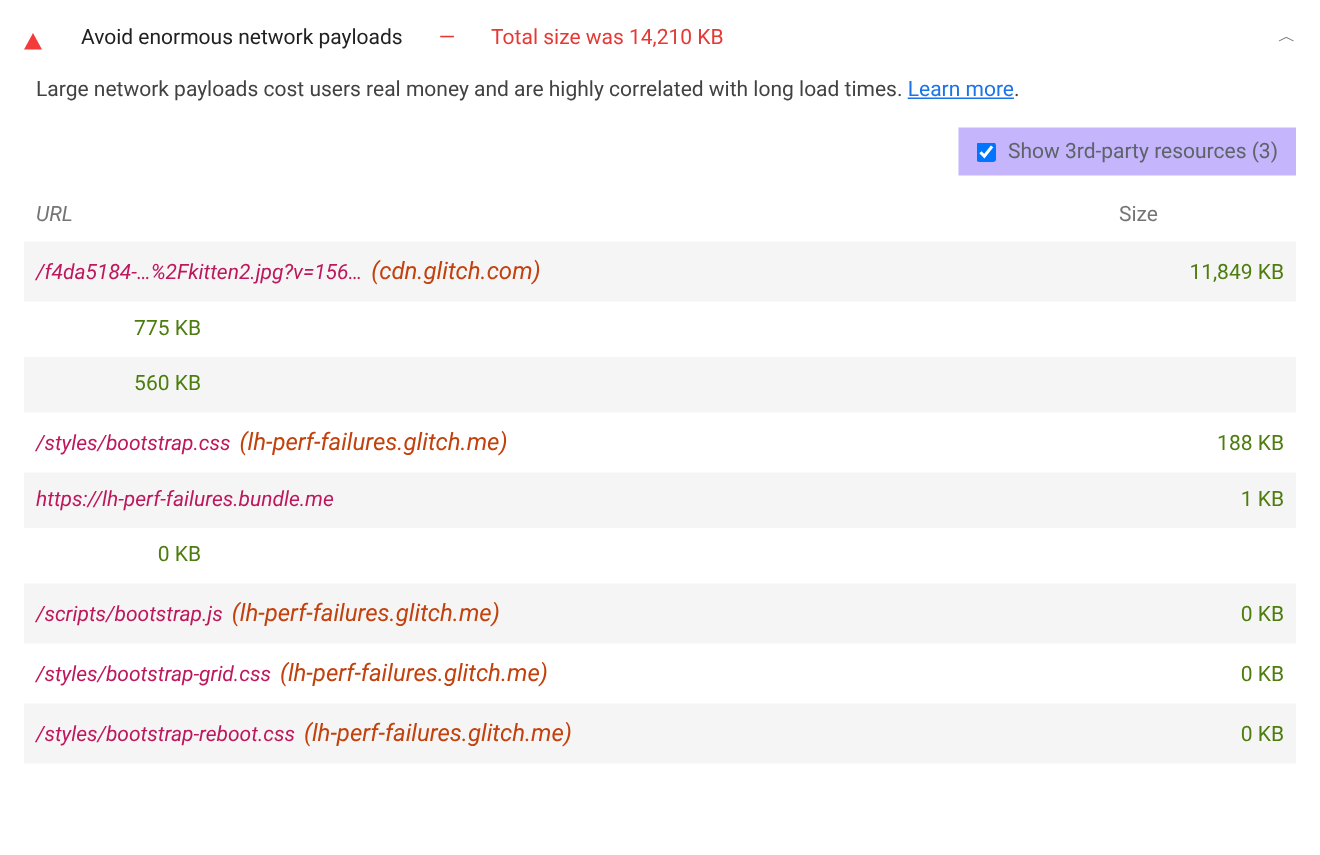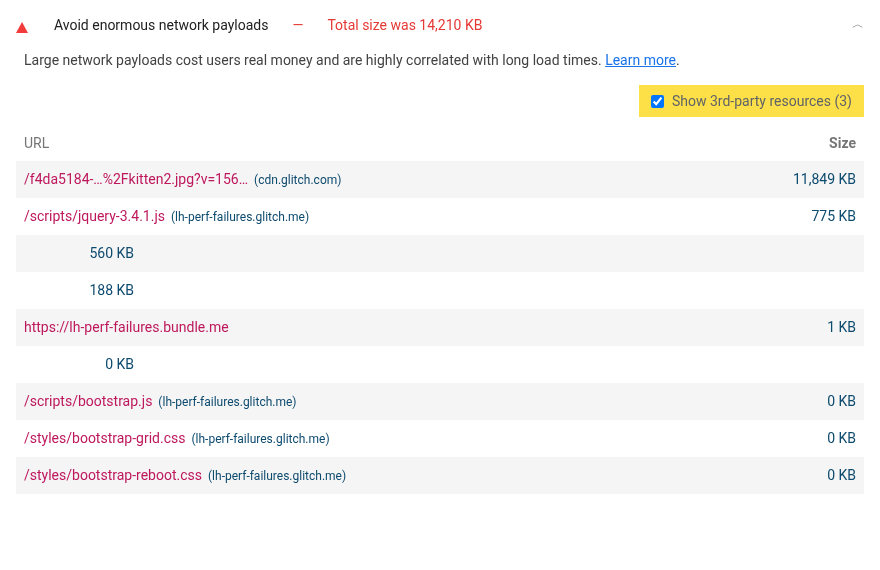--- a/index.html
+++ b/index.html
@@ -37,46 +37,46 @@
       padding: 6px 0 14px 8px;
       line-height: 1.6;
     }
     .learn-more { color: #1a73e8; text-decoration: underline; cursor: pointer; text-align: right; }
     .thirdparty-row {
       display: flex;
       justify-content: flex-end;
       padding: 0 0 10px 0;
     }
     .thirdparty-box {
-      background: #fde047;
+      background: #c4b5fd;
       padding: 8px 12px;
       display: inline-flex;
       align-items: center;
       gap: 8px;
       color: #5f6368;
       font-size: 14px;
       cursor: pointer;
     }
     .thirdparty-box input { margin: 0; }
     .table-header {
       display: flex;
       padding: 8px 8px 10px 8px;
       color: #757575;
     }
-    .col-url { flex: 1; }
-    .col-size { width: 110px; text-align: right; font-weight: bold; }
+    .col-url { flex: 1; font-style: italic; }
+    .col-size { width: 110px; text-align: left; }
     .table-row {
       display: flex;
       padding: 10px 8px 11px 8px;
       align-items: baseline;
     }
     .table-row:nth-child(odd) { background: #f5f5f5; }
     .url-path { color: #be185d; }
-    .url-origin { color: #0c4a6e; font-size: 12px; margin-left: 6px; }
-    .size-cell { width: 110px; text-align: right; color: #0c4a6e; white-space: nowrap; }
+    .url-origin { color: #c2410c; font-size: 16px; margin-left: 6px; }
+    .size-cell { width: 110px; text-align: right; color: #4d7c0f; white-space: nowrap; }
   </style>
 </head>
 <body>
 
 <div class="audit-header">
   <span class="triangle"></span>
   <span class="audit-title">Avoid enormous network payloads</span>
   <span class="audit-detail">—</span>
   <span class="audit-detail">Total size was 14,210 KB</span>
   <span class="chevron">︿</span>
@@ -97,27 +97,27 @@
   <div class="col-url">URL</div>
   <div class="col-size">Size</div>
 </div>
 
 <div id="rows">
     <div class="table-row">
       <div class="col-url"><span class="url-path">/f4da5184-…%2Fkitten2.jpg?v=156…</span><span class="url-origin">(cdn.glitch.com)</span></div>
       <div class="size-cell">11,849 KB</div>
     </div>
     <div class="table-row">
-      <div class="col-url"><span class="url-path">/scripts/jquery-3.4.1.js</span><span class="url-origin">(lh-perf-failures.glitch.me)</span></div>
       <div class="size-cell">775 KB</div>
     </div>
     <div class="table-row">
       <div class="size-cell">560 KB</div>
     </div>
     <div class="table-row">
+      <div class="col-url"><span class="url-path">/styles/bootstrap.css</span><span class="url-origin">(lh-perf-failures.glitch.me)</span></div>
       <div class="size-cell">188 KB</div>
     </div>
     <div class="table-row">
       <div class="col-url"><span class="url-path">https://lh-perf-failures.bundle.me</span></div>
       <div class="size-cell">1 KB</div>
     </div>
     <div class="table-row">
       <div class="size-cell">0 KB</div>
     </div>
     <div class="table-row">

